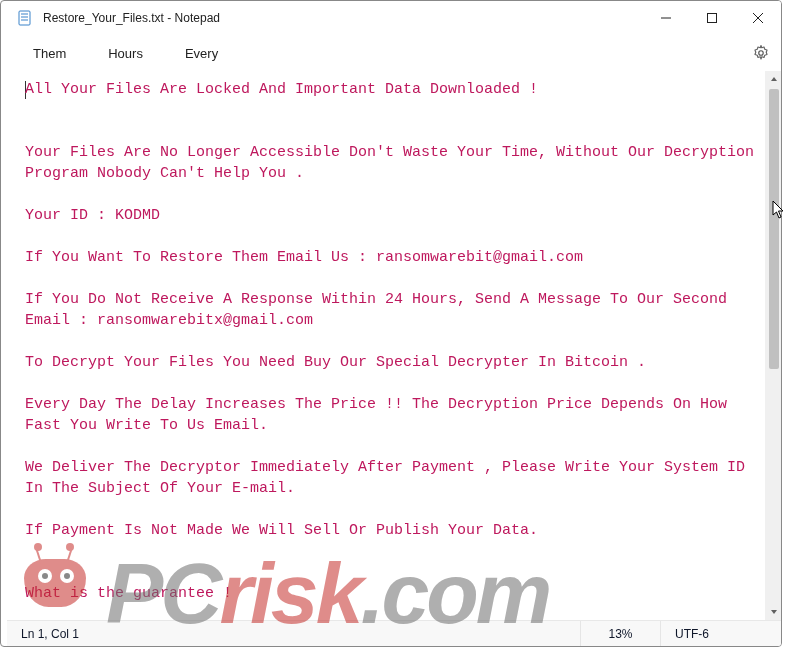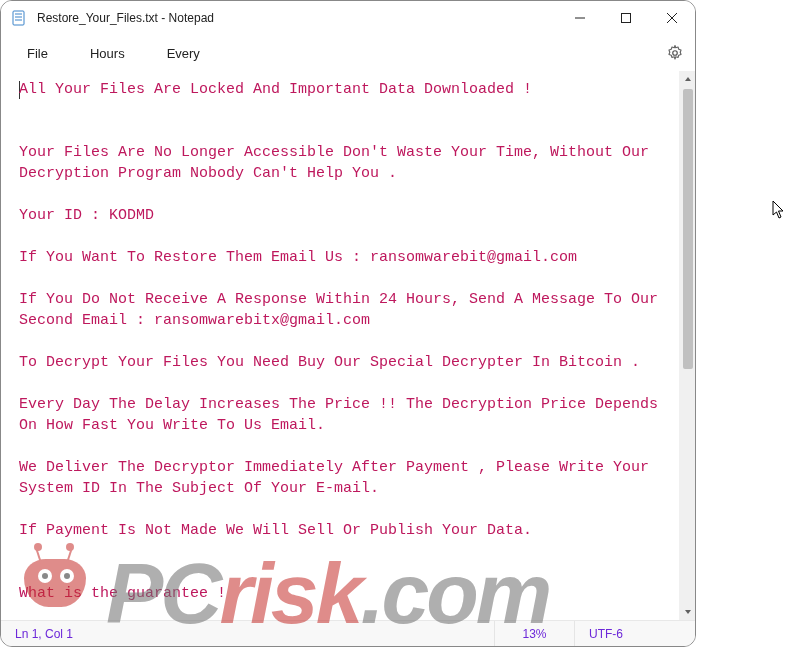--- a/index.html
+++ b/index.html
@@ -6,28 +6,29 @@
   body {
     width: 790px;
     height: 647px;
     background: #fff;
     font-family: "Segoe UI", Arial, sans-serif;
     font-size: 13px;
     position: relative;
     overflow: hidden;
   }
   .window {
-    width: 696px;
+    width: 782px;
     height: 647px;
     border: 1px solid #888;
-    border-radius: 12px;
+    border-radius: 4px;
     overflow: hidden;
     background: #fff;
     display: flex;
     flex-direction: column;
+    padding-left: 6px;
   }
   .titlebar {
     height: 34px;
     display: flex;
     align-items: center;
     padding: 0 0 0 10px;
     background: #fff;
   }
   .titlebar .app-icon {
     width: 16px; height: 16px;
@@ -118,21 +119,21 @@
     height: 280px;
     background: #c0c0c0;
     border-radius: 2px;
   }
   .statusbar {
     height: 26px;
     border-top: 1px solid #e8e8e8;
     display: flex;
     align-items: center;
     font-size: 12px;
-    color: #6d28d9;
+    color: #0f172a;
     background: #f8f8f8;
   }
   .statusbar .cell {
     padding: 0 14px;
     border-right: 1px solid #e5e5e5;
     height: 100%;
     display: flex;
     align-items: center;
   }
   .statusbar .cell:last-child { border-right: none; }
@@ -243,21 +244,21 @@
       <div class="win-btn">
         <svg width="10" height="10" viewBox="0 0 10 10">
             <line x1="0" y1="0" x2="10" y2="10" stroke="#222" stroke-width="1"></line>
             <line x1="10" y1="0" x2="0" y2="10" stroke="#222" stroke-width="1"></line>
           </svg>
       </div>
     </div>
   </div>
 
   <div class="menubar">
-    <div class="menu-item">File</div>
+    <div class="menu-item">Them</div>
     <div class="menu-item">Hours</div>
     <div class="menu-item">Every</div>
     <div class="spacer"></div>
     <div class="gear">
       <svg width="18" height="18" viewBox="0 0 24 24" fill="none" stroke="#555" stroke-width="1.6">
         <circle cx="12" cy="12" r="3"></circle>
         <path d="M12 2l1 3 3-1 1 3 3 1-1 3 1 3-3 1-1 3-3-1-1 3-1-3-3 1-1-3-3-1 1-3-1-3 3-1 1-3 3 1z" stroke-linejoin="round" opacity="0.9"></path>
       </svg>
     </div>
   </div>

